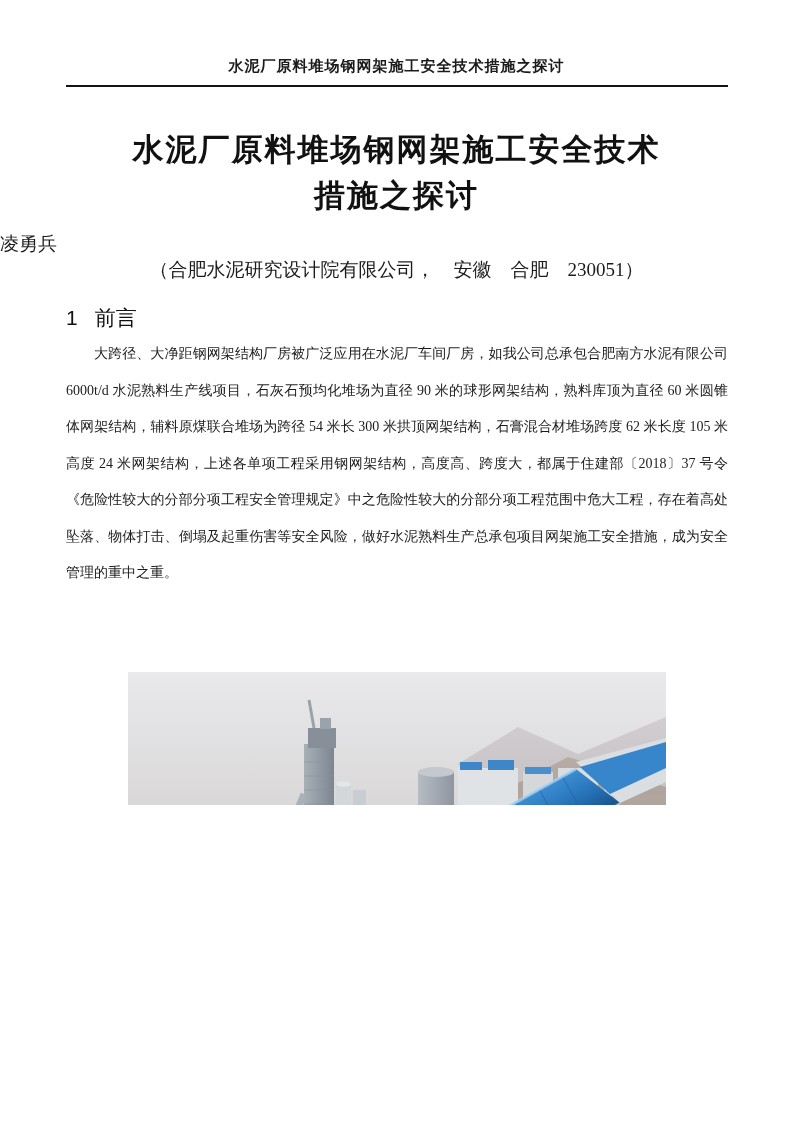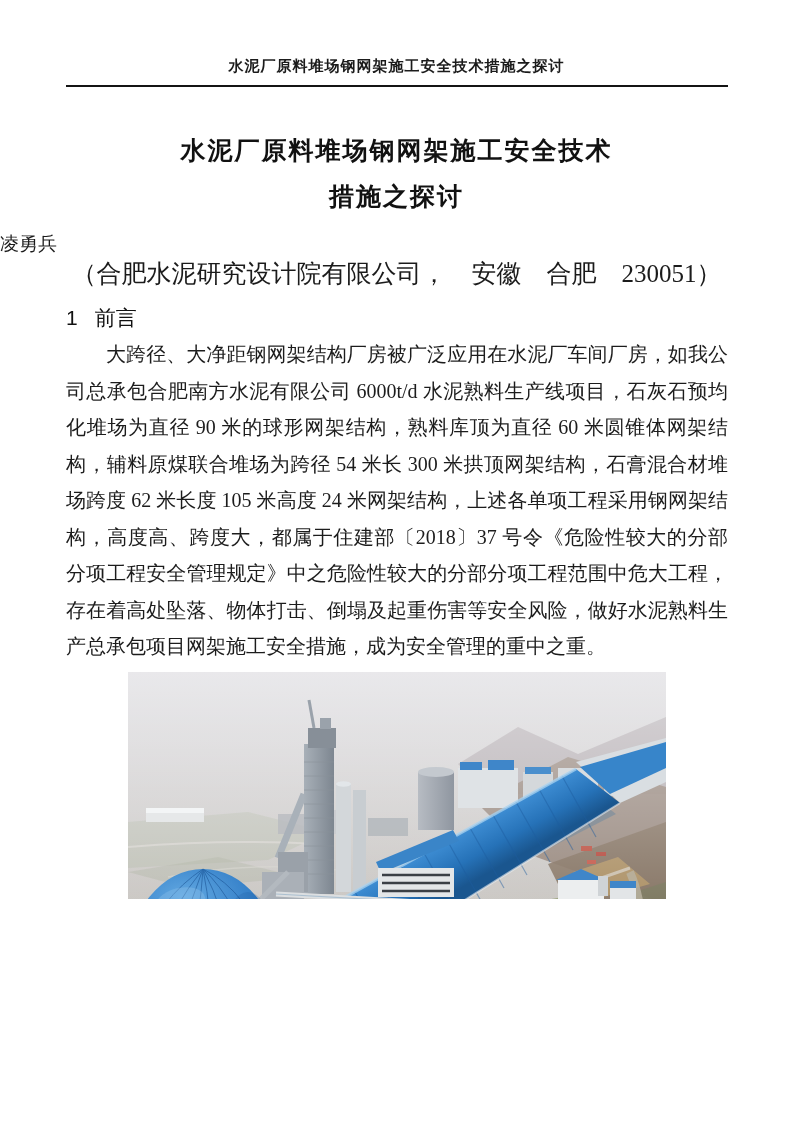--- a/index.html
+++ b/index.html
@@ -1,51 +1,51 @@
 <!DOCTYPE html>
 <html><head>
 <meta charset="utf-8">
 <style>
   * { margin:0; padding:0; box-sizing:border-box; }
   html,body { background:#ffffff; }
   .page {
-    position:relative; width:793px; height:899px; margin:0 auto;
+    position:relative; width:793px; height:805px; margin:0 auto;
     background:#ffffff; overflow:hidden;
     font-family:"Liberation Serif", serif; color:#1b1b1b;
   }
   .running-header {
     position:absolute; top:57px; left:0; right:0;
     text-align:center; font-size:15px; font-weight:700; letter-spacing:1px;
   }
   .header-rule {
     position:absolute; top:85px; left:66px; width:662px;
     border-top:2px solid #141414;
   }
   .title-block {
     position:absolute; top:127px; left:0; right:0; text-align:center;
     font-family:"Liberation Sans", sans-serif; font-weight:700;
-    font-size:25px; line-height:46px; letter-spacing:2px; color:#111;
+    font-size:31px; line-height:46px; letter-spacing:2px; color:#111;
   }
   .author {
     position:absolute; top:231px; left:0; right:0; text-align:left;
     font-size:19px;
   }
   .affiliation {
     position:absolute; top:257px; left:0; right:0; text-align:center;
-    font-size:25px; white-space:pre-wrap;
+    font-size:19px; white-space:pre-wrap;
   }
   .section-heading {
     position:absolute; top:304px; left:66px;
     font-family:"Liberation Sans", sans-serif; font-weight:400; font-size:21px;
     color:#111;
   }
   .section-heading .num { margin-right:17px; }
   .body-text {
     position:absolute; top:336px; left:66px; width:662px;
-    font-size:20px; line-height:36.5px; text-align:justify; text-indent:2em;
+    font-size:14px; line-height:36.5px; text-align:justify; text-indent:2em;
     color:#1c1c1c;
   }
   .photo {
     position:absolute; top:672px; left:128px; width:538px; height:354px;
     overflow:hidden;
   }
   .photo svg { display:block; width:538px; height:354px; }
   .footer-bar { position:absolute; top:1045px; left:66px; width:662px; height:10px; }
   .page-number {
     position:absolute; top:1056px; left:0; right:0; text-align:center;

